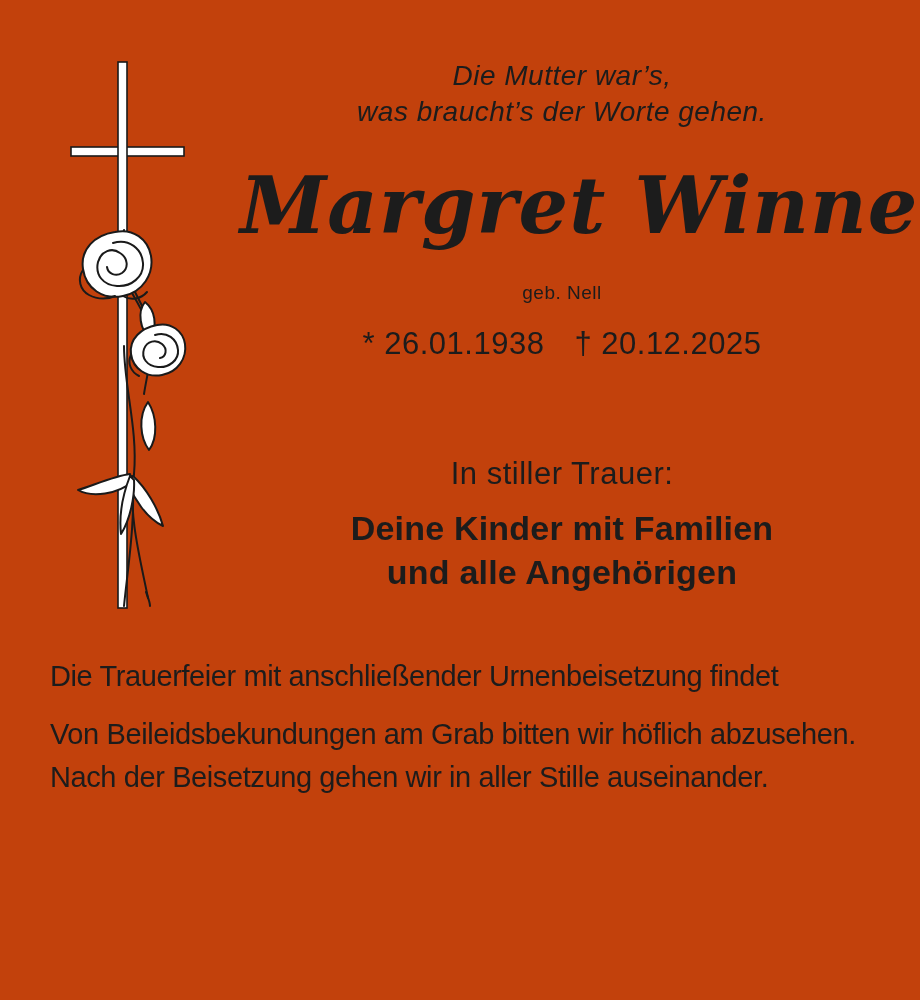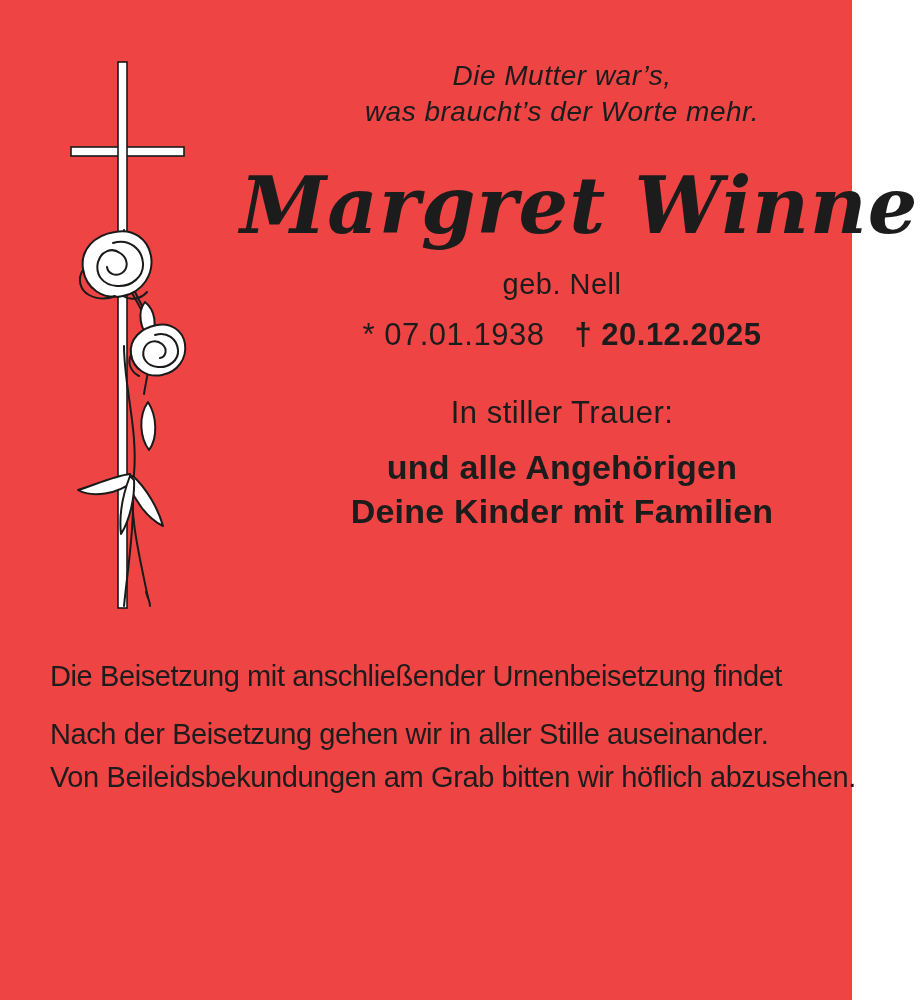--- a/index.html
+++ b/index.html
@@ -7,23 +7,23 @@
     padding: 0;
     background: #ffffff;
     width: 920px;
     height: 1000px;
     overflow: hidden;
     font-family: "Liberation Sans", sans-serif;
     color: #1c1c1c;
   }
   .notice {
     position: relative;
-    width: 852px;
+    width: 920px;
     height: 1000px;
-    background: #ef4444;
+    background: #c2410c;
   }
   .top-section {
     position: relative;
     height: 648px;
   }
   .illustration {
     position: absolute;
     left: 38px;
     top: 46px;
     width: 200px;
@@ -48,39 +48,38 @@
     margin-top: 26px;
     font-family: "DejaVu Serif", serif;
     font-style: italic;
     font-weight: bold;
     font-size: 78px;
     line-height: 100px;
     letter-spacing: 1px;
     white-space: nowrap;
   }
   .maiden-name {
-    margin-top: 11px;
-    font-size: 29px;
+    margin-top: 20px;
+    font-size: 19px;
     line-height: 34px;
     font-weight: 300;
     letter-spacing: 0.5px;
   }
   .dates {
     margin-top: 16px;
     font-size: 31px;
     line-height: 36px;
     font-weight: 300;
     letter-spacing: 0.5px;
   }
   .dates .death {
     margin-left: 30px;
-    font-weight: bold;
   }
   .mourning-intro {
-    margin-top: 42px;
+    margin-top: 94px;
     font-size: 31px;
     line-height: 36px;
     font-weight: 300;
     letter-spacing: 0.5px;
   }
   .mourners {
     margin-top: 14px;
     font-size: 34px;
     line-height: 44px;
     font-weight: bold;
@@ -167,41 +166,41 @@
           <path class="lineart-fill" d="M-1,-26 C 13,-29 25,-20 27,-7 C 29,7 20,21 4,24 C -11,27 -25,18 -27,3 C -29,-12 -17,-23 -1,-26 Z"></path>
           <path class="lineart" d="M-3,-16 C 9,-20 19,-12 20,-1 C 21,9 11,17 0,16 C -11,15 -17,7 -14,-2 C -11,-10 -2,-12 4,-7 C 10,-2 8,6 2,7"></path>
           <path class="lineart" d="M-27,4 C -31,12 -27,21 -19,25"></path>
         </g>
       </svg>
     </div>
 
     <div class="center-column">
       <div class="epigraph">
         <div>Die Mutter war’s,</div>
-        <div>was braucht’s der Worte mehr.</div>
+        <div>was braucht’s der Worte gehen.</div>
       </div>
       <div class="deceased-name">Margret Winnen</div>
       <div class="maiden-name">geb. Nell</div>
       <div class="dates">
-        <span class="birth"><span>*</span> <span>07.01.1938</span></span><span class="death"><span>†</span> <span>20.12.2025</span></span>
+        <span class="birth"><span>*</span> <span>26.01.1938</span></span><span class="death"><span>†</span> <span>20.12.2025</span></span>
       </div>
       <div class="mourning-intro">In stiller Trauer:</div>
       <div class="mourners">
+        <div>Deine Kinder mit Familien</div>
         <div>und alle Angehörigen</div>
-        <div>Deine Kinder mit Familien</div>
       </div>
     </div>
 
   </div>
 
   <div class="bottom-section">
     <div class="body-par">
-      <div class="line">Die Beisetzung mit anschließender Urnenbeisetzung findet</div>
+      <div class="line">Die Trauerfeier mit anschließender Urnenbeisetzung findet</div>
     </div>
     <div class="body-par">
+      <div class="line">Von Beileidsbekundungen am Grab bitten wir höflich abzusehen.</div>
       <div class="line">Nach der Beisetzung gehen wir in aller Stille auseinander.</div>
-      <div class="line">Von Beileidsbekundungen am Grab bitten wir höflich abzusehen.</div>
     </div>
     <div class="body-par">
     </div>
   </div>
 
 </div>
 
 </body></html>

